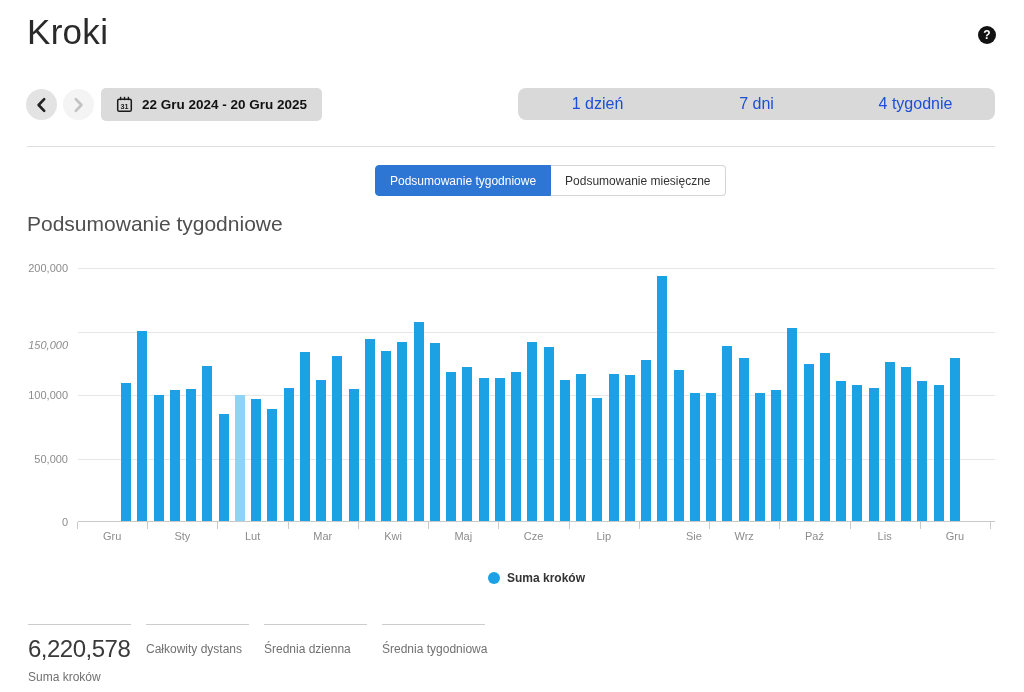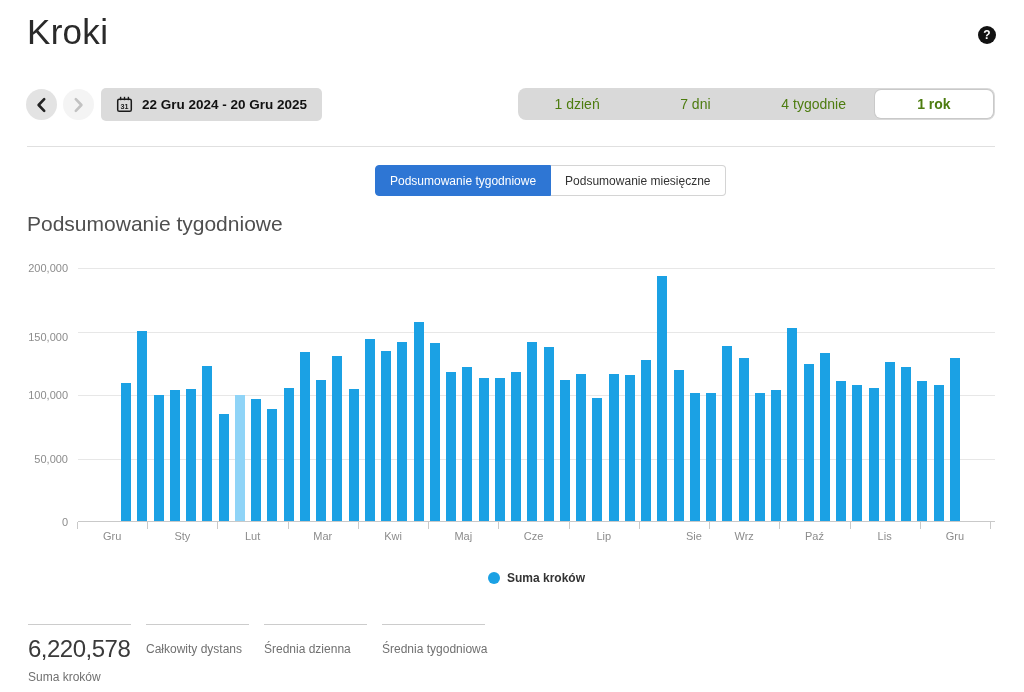--- a/index.html
+++ b/index.html
@@ -33,21 +33,21 @@
     display: flex; align-items: center; gap: 9px; padding: 0 15px;
     font-family: inherit; font-weight: bold; font-size: 13.5px; color: #111;
   }
   
   .segmented {
     position: absolute; left: 518px; top: 88px; width: 477px; height: 32px;
     background: #d9d9d9; border-radius: 8px; display: flex;
   }
   .seg-cell {
     flex: 1; border: none; background: transparent; cursor: pointer;
-    font-family: inherit; font-size: 14px; color: #4d7c0f;
+    font-family: inherit; font-size: 16px; color: #1d4ed8;
     display: flex; align-items: center; justify-content: center;
   }
   .seg-cell.selected {
     background: #fff; margin: 2px; border-radius: 6px; font-weight: bold;
     box-shadow: 0 0 0 1px #c9c9c9;
   }
   .divider { position: absolute; left: 27px; top: 146px; width: 968px; border-top: 1px solid #e0e0e0; }
   
   .viewtabs { position: absolute; left: 375px; top: 165px; display: flex; }
   .vtab {
@@ -127,38 +127,37 @@
       <line x1="12.4" y1="0.8" x2="12.4" y2="4.2" stroke="#1a1a1a" stroke-width="1.4"></line>
       <text x="8.5" y="12.6" font-size="7.2" font-weight="bold" text-anchor="middle" fill="#1a1a1a" font-family="Liberation Sans, sans-serif">31</text>
     </svg>
     <span>22 Gru 2024 - 20 Gru 2025</span>
   </button>
 
   <div class="segmented">
       <button class="seg-cell">1 dzień</button>
       <button class="seg-cell">7 dni</button>
       <button class="seg-cell">4 tygodnie</button>
-      <button class="seg-cell selected">1 rok</button>
     </div>
 
   <div class="divider"></div>
 
   <div class="viewtabs">
       <button class="vtab selected">Podsumowanie tygodniowe</button>
       <button class="vtab">Podsumowanie miesięczne</button>
     </div>
 
   <div class="section-title">Podsumowanie tygodniowe</div>
 
   <div class="chart">
     <div class="ylabels">
         <div class="ylabel" style="top: 254px;">0</div>
         <div class="ylabel" style="top: 190.5px;">50,000</div>
         <div class="ylabel" style="top: 127px;">100,000</div>
-        <div class="ylabel" style="top: 69px;">150,000</div>
+        <div class="ylabel" style="top: 77px; font-style: italic;">150,000</div>
         <div class="ylabel" style="top: 0px;">200,000</div>
       </div>
     <div class="plot">
         <div class="gridline" style="top: 190.5px;"></div>
         <div class="gridline" style="top: 127px;"></div>
         <div class="gridline" style="top: 63.5px;"></div>
         <div class="gridline" style="top: 0px;"></div>
         <div class="tick" style="left: -1px;"></div>
         <div class="xlabel" style="left: 34.1154px;">Gru</div>
         <div class="tick" style="left: 69.2308px;"></div>

